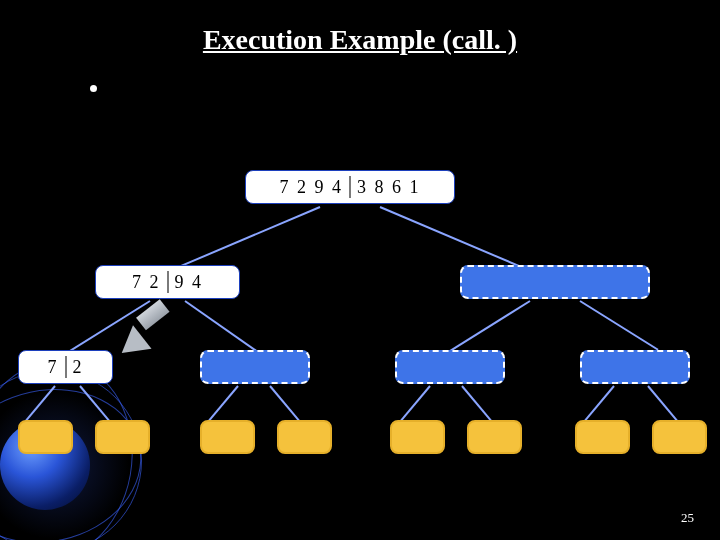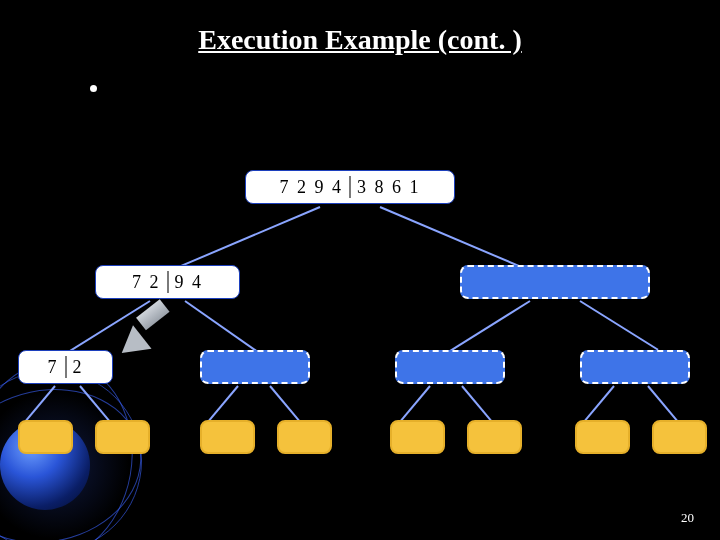--- a/index.html
+++ b/index.html
@@ -111,21 +111,21 @@
 <body>
 
 <div class="deco">
   <div class="glow"></div>
   <div class="ring r1"></div>
   <div class="ring r2"></div>
   <div class="ring r3"></div>
   <div class="ball"></div>
 </div>
 
-<h1>Execution Example (cont. )</h1>
+<h1>Execution Example (call. )</h1>
 
 <div class="bullet-row">
   <span class="dot"></span>
 </div>
 
 <div class="stage">
 
   <div class="node active-white" style="left:245px;top:20px;width:210px">
     <span>7</span>&nbsp;
     <span>2</span>&nbsp;
@@ -183,13 +183,13 @@
   <div class="node solid-yellow" style="left:95px;top:270px;width:55px"></div>
   <div class="node solid-yellow" style="left:200px;top:270px;width:55px"></div>
   <div class="node solid-yellow" style="left:277px;top:270px;width:55px"></div>
   <div class="node solid-yellow" style="left:390px;top:270px;width:55px"></div>
   <div class="node solid-yellow" style="left:467px;top:270px;width:55px"></div>
   <div class="node solid-yellow" style="left:575px;top:270px;width:55px"></div>
   <div class="node solid-yellow" style="left:652px;top:270px;width:55px"></div>
 
 </div>
 
-<div class="pagenum">20</div>
+<div class="pagenum">25</div>
 
 </body></html>

